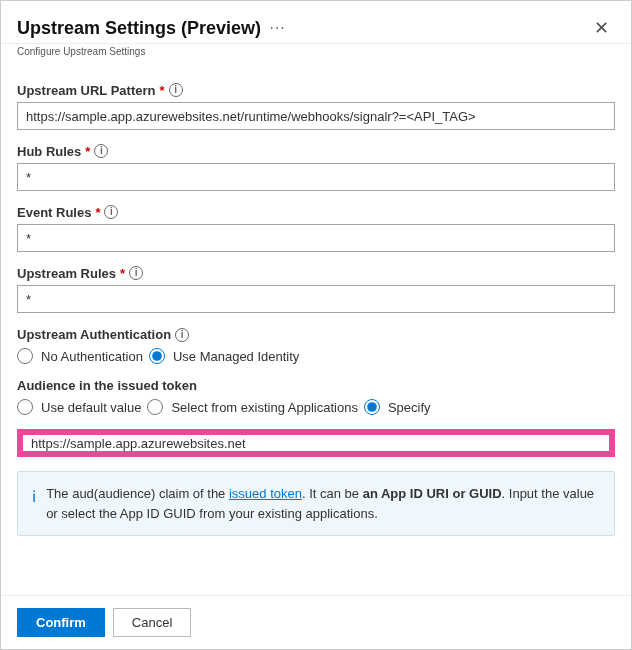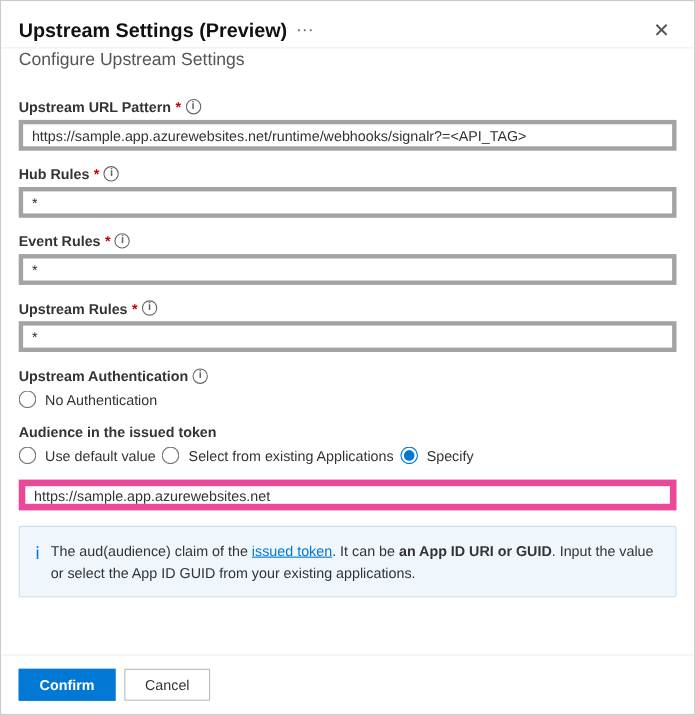--- a/index.html
+++ b/index.html
@@ -33,21 +33,21 @@
       font-size: 18px;
       font-weight: 600;
       color: #111;
     }
     .dialog-more-icon {
       color: #666;
       font-size: 16px;
       cursor: pointer;
     }
     .dialog-subtitle {
-      font-size: 16px;
+      font-size: 10px;
       color: #555;
       padding: 2px 16px 10px 16px;
     }
     .close-btn {
       background: none;
       border: none;
       font-size: 18px;
       cursor: pointer;
       color: #555;
       padding: 2px 6px;
@@ -80,21 +80,21 @@
       border: 1px solid #666;
       font-size: 10px;
       color: #666;
       cursor: pointer;
       font-style: normal;
       line-height: 1;
     }
     .text-input {
       width: 100%;
       height: 28px;
-      border: 4px solid #a3a3a3;
+      border: 1px solid #a3a3a3;
       padding: 4px 8px;
       font-size: 13px;
       color: #333;
       outline: none;
     }
     .text-input.active-border {
       border: 6px solid #ec4899;
     }
     .section-label {
       font-size: 13px;
@@ -230,20 +230,24 @@
     <div class="field-group">
       <div class="section-label">
         <span>Upstream Authentication</span>
         <span class="info-icon">i</span>
       </div>
       <div class="radio-group">
         <label class="radio-item">
           <input type="radio" name="upstream-auth" style="">
           <span>No Authentication</span>
         </label>
+        <label class="radio-item">
+          <input type="radio" name="upstream-auth" checked="" style="">
+          <span>Use Managed Identity</span>
+        </label>
       </div>
     </div>
 
     <div class="field-group">
       <div class="section-label">
         <span>Audience in the issued token</span>
       </div>
       <div class="radio-group">
         <label class="radio-item">
           <input type="radio" name="audience" style="">

